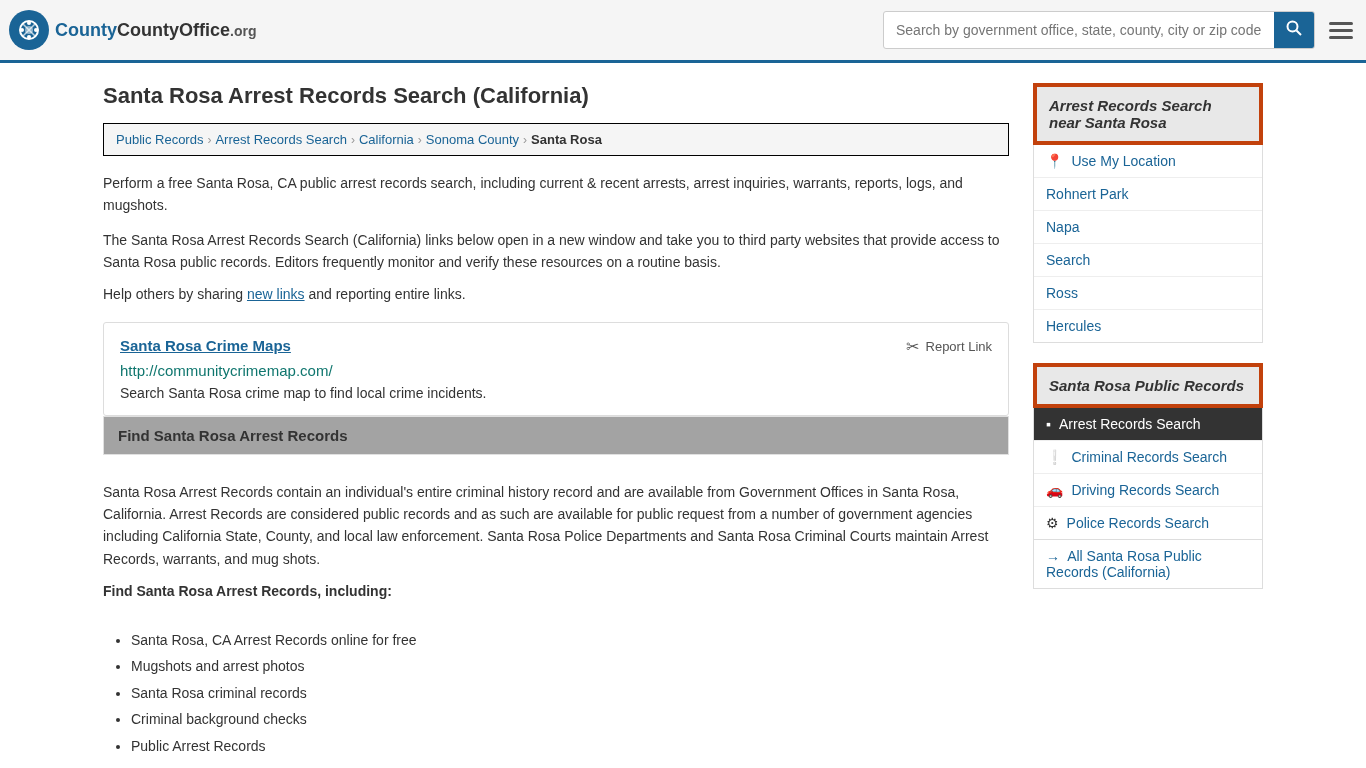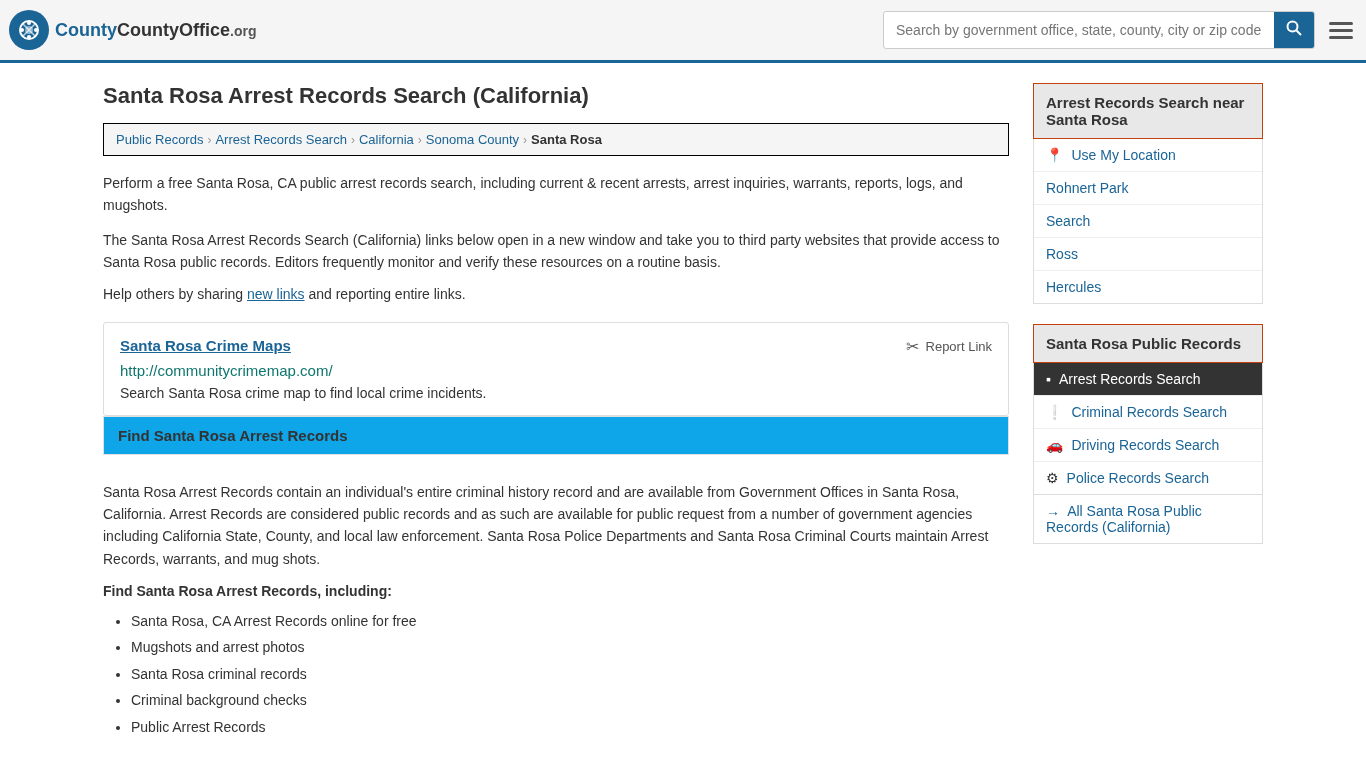--- a/index.html
+++ b/index.html
@@ -179,40 +179,40 @@
       font-size: 15px;
       margin-bottom: 6px;
     }
     .resource-desc {
       font-size: 14px;
       color: #333;
     }
 
     
     .find-section {
-      background: #0ea5e9;
+      background: #a3a3a3;
       border: 1px solid #e0e0e0;
       padding: 10px 14px;
       margin-bottom: 14px;
     }
     .find-section-title {
       font-size: 15px;
       font-weight: bold;
       color: #333;
     }
     .section-body {
       padding: 12px 0;
       font-size: 14px;
       line-height: 1.6;
       color: #333;
     }
     .subsection-title {
       font-weight: bold;
       font-size: 14px;
-      margin-bottom: 5px;
+      margin-bottom: 24px;
       margin-top: 10px;
     }
     .bullet-list {
       list-style: disc;
       padding-left: 28px;
       line-height: 1.9;
     }
     .bullet-list li {
       font-size: 14px;
       color: #333;
@@ -221,26 +221,27 @@
     
     .sidebar {
       width: 230px;
       flex-shrink: 0;
     }
     .sidebar-section {
       margin-bottom: 20px;
     }
     .sidebar-heading {
       background: #e8e8e8;
-      border: 1px solid #c2410c;
+      border: 4px solid #c2410c;
       padding: 10px 12px;
       font-size: 15px;
       font-weight: bold;
       color: #333;
       margin-bottom: 0;
+      font-style: italic;
     }
     .sidebar-list {
       border: 1px solid #ddd;
       border-top: none;
       list-style: none;
     }
     .sidebar-list li {
       border-bottom: 1px solid #eee;
       padding: 8px 12px;
       font-size: 14px;
@@ -395,20 +396,23 @@
       <div class="sidebar-heading">Arrest Records Search near Santa Rosa</div>
       <ul class="sidebar-list">
         <li>
           <span style="font-size:14px;">📍</span>
           <a href="#">Use My Location</a>
         </li>
         <li>
             <a href="#">Rohnert Park</a>
           </li>
         <li>
+            <a href="#">Napa</a>
+          </li>
+        <li>
             <a href="#">Search</a>
           </li>
         <li>
             <a href="#">Ross</a>
           </li>
         <li>
             <a href="#">Hercules</a>
           </li>
       </ul>
     </div>

